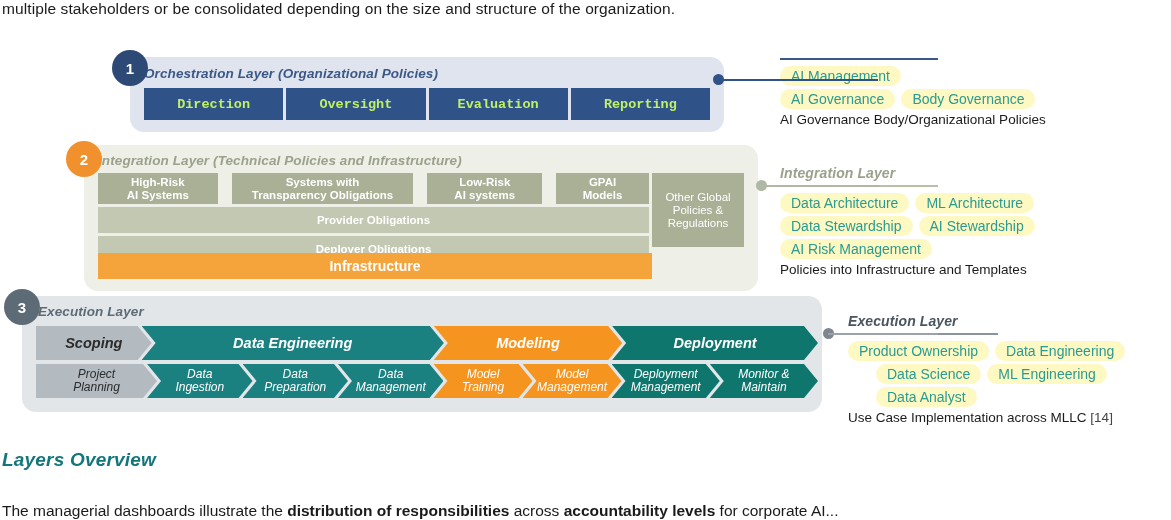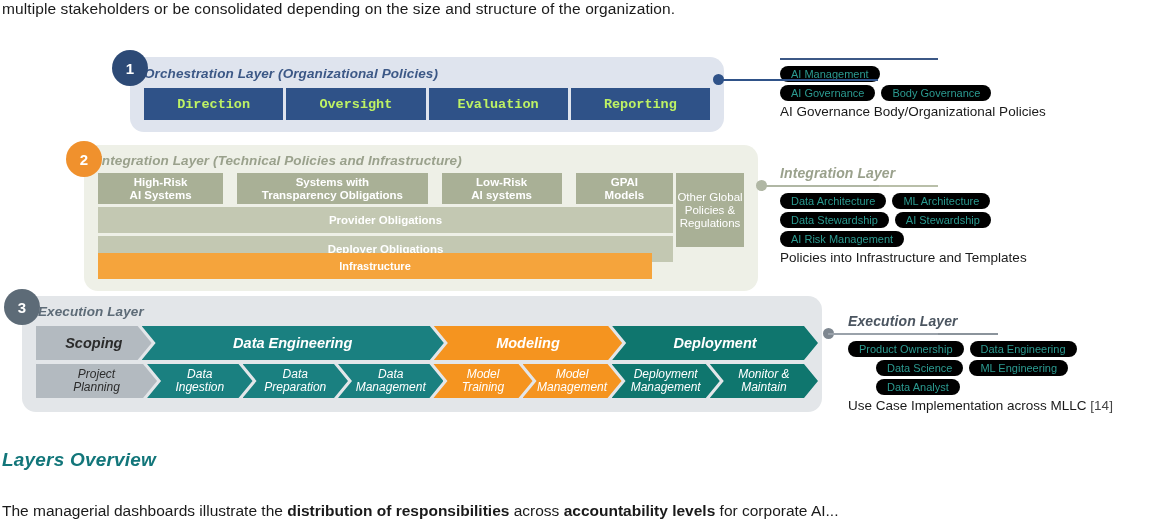--- a/index.html
+++ b/index.html
@@ -75,21 +75,21 @@
   .integ-top-row { display: flex; gap: 14px; height: 31px; }
   .ibox {
     background: #a9b096; color: #fff; display: flex; align-items: center;
     justify-content: center; text-align: center; font-size: 11.5px;
     font-weight: 700; line-height: 12.5px;
   }
   .ibox.light { background: #c3c8b2; }
   .ibox.infra { background: #f5a43c; font-weight: 600; }
   .wide { height: 26px; }
   .integ-right {
-    width: 68px; background: #a9b096; color: #fff;
+    width: 92px; background: #a9b096; color: #fff;
     display: flex; align-items: center; justify-content: center;
     text-align: center; font-size: 11.5px; line-height: 13px;
     margin-bottom: 32px;
   }
 
   .exec {
     left: 22px; top: 296px; width: 800px; height: 116px;
     background: #e3e6e9;
   }
   .exec .layer-title { left: 16px; top: 8px; color: #5d6b77; }
@@ -119,22 +119,22 @@
 
   
   .legend { position: absolute; }
   .legend-title {
     font-size: 14px; font-style: italic; font-weight: 700; letter-spacing: .1px;
     padding-bottom: 4px;
   }
   .legend-rule { height: 1.5px; width: 160px; margin-bottom: 6px; }
   .tag-row { display: flex; gap: 6px; margin-bottom: 3px; }
   .tag {
-    background: #000000; color: #2b9a90; border-radius: 11px;
-    padding: 2px 11px; font-size: 11px; white-space: nowrap;
+    background: #fef9c3; color: #2b9a90; border-radius: 11px;
+    padding: 2px 11px; font-size: 14px; white-space: nowrap;
   }
   .legend-foot { font-size: 13.5px; color: #1a1a1a; margin-top: 3px; white-space: nowrap; }
   .legend-foot .ref { color: #444; }
 </style>
 </head>
 <body>
 
 <div id="page">
 
   <div class="prose-top">multiple stakeholders or be consolidated depending on the size and structure of the organization.</div>
@@ -173,21 +173,21 @@
         <div class="ibox light wide">Deployer Obligations</div>
       </div>
       <div class="integ-right">
         <span>
           <span>Other Global</span><br>
           <span>Policies &amp;</span><br>
           <span>Regulations</span>
         </span>
       </div>
     </div>
-    <div class="ibox infra" style="position:absolute;left:14px;right:106px;bottom:12px;height:26px;font-size:11px;">Infrastructure</div>
+    <div class="ibox infra" style="position:absolute;left:14px;right:106px;bottom:12px;height:26px;font-size:14px;">Infrastructure</div>
   </div>
 
   <div class="badge badge-3">3</div>
   <div class="layer exec">
     <div class="layer-title">Execution Layer</div>
     <div class="exec-rows">
       <div class="chev-row top">
         <div class="chev first c-gray" style="flex:1.32">
             <span class="chev-inner">Scoping</span>
           </div>

